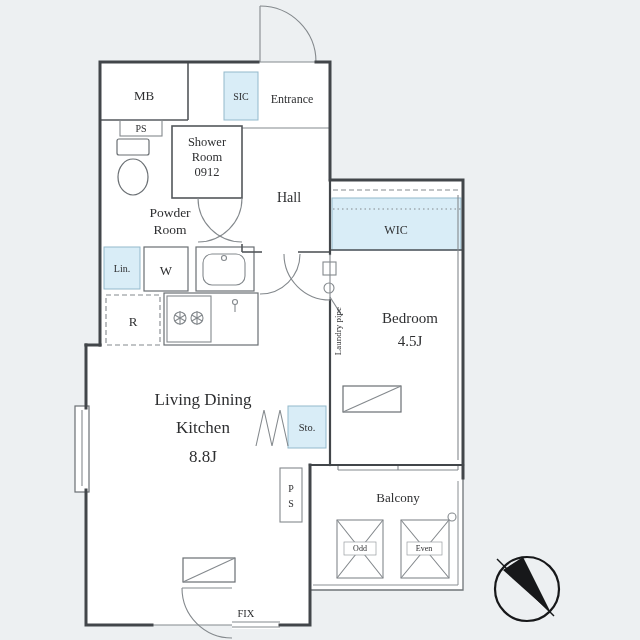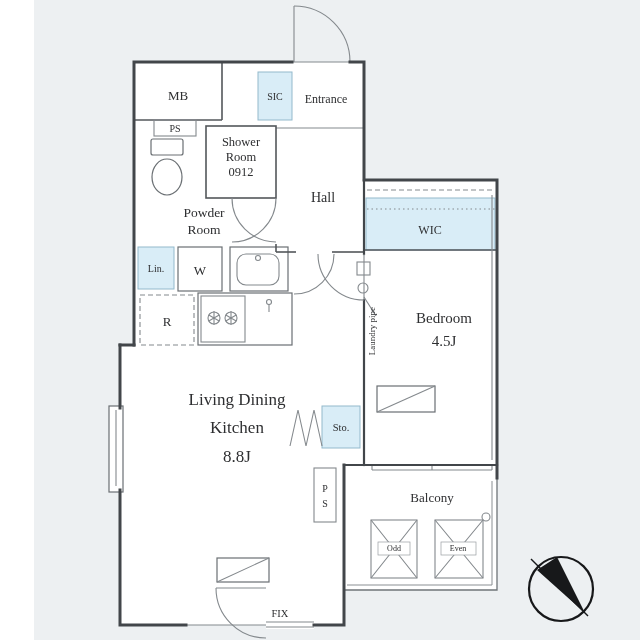--- a/index.html
+++ b/index.html
@@ -1,16 +1,16 @@
 <!DOCTYPE html>
 <html><head>
 <meta charset="utf-8">
 <style>
   html,body{margin:0;padding:0;background:#ffffff;}
-  .canvas{width:592px;height:640px;position:relative;font-family:"Liberation Serif","DejaVu Serif",serif;margin-left:34px;}
+  .canvas{width:592px;height:640px;position:relative;font-family:"Liberation Serif","DejaVu Serif",serif;}
   svg{display:block}
   .wall{stroke:#42464a;stroke-width:3;fill:none;stroke-linecap:square}
   .wall2{stroke:#42464a;stroke-width:2.2;fill:none;stroke-linecap:square}
   .iw{stroke:#53575b;stroke-width:1.6;fill:none}
   .thin{stroke:#84898d;stroke-width:1.1;fill:none}
   .rail{stroke:#6f7478;stroke-width:1.3;fill:none}
   .rail2{stroke:#8a8f93;stroke-width:1;fill:none}
   .fixture{stroke:#6a6f73;stroke-width:1.2;fill:#ffffff}
   .dashed{stroke-dasharray:5 3}
   .dotted{stroke-dasharray:1.5 3}

